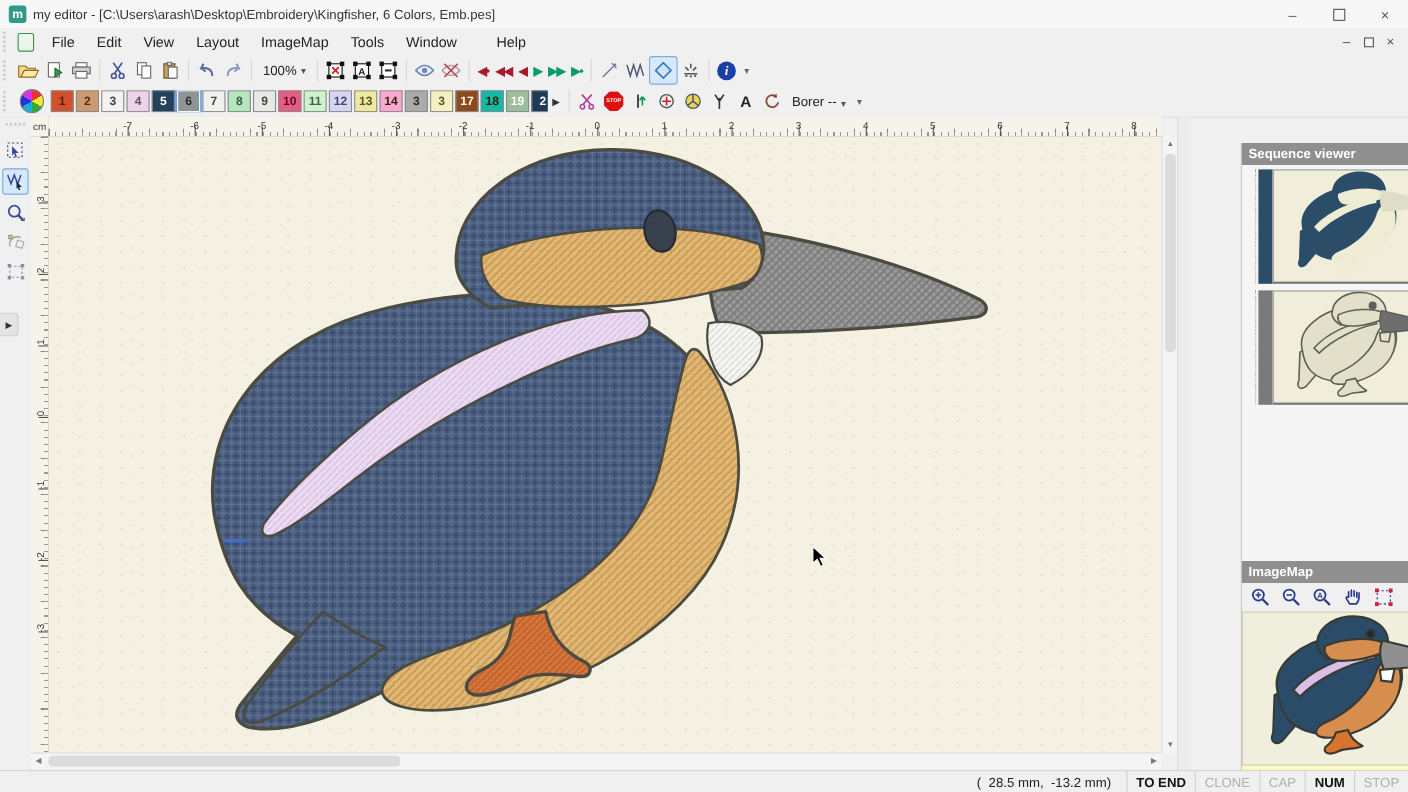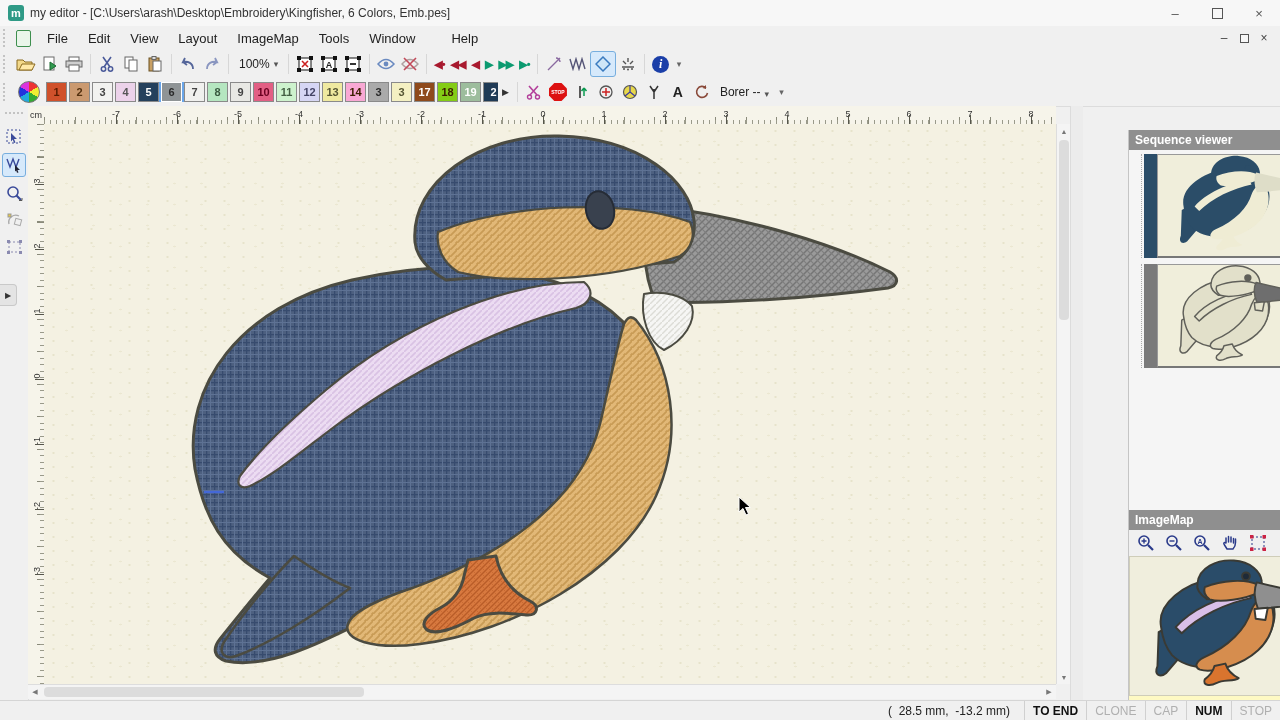--- a/index.html
+++ b/index.html
@@ -332,21 +332,21 @@
       <div class="swatch" style="background: rgb(181, 230, 192); color: rgb(58, 90, 64);">8</div>
       <div class="swatch" style="background: rgb(232, 232, 228); color: rgb(68, 68, 68);">9</div>
       <div class="swatch" style="background: rgb(226, 95, 132); color: rgb(106, 0, 32);">10</div>
       <div class="swatch" style="background: rgb(205, 242, 205); color: rgb(68, 96, 68);">11</div>
       <div class="swatch" style="background: rgb(214, 214, 244); color: rgb(68, 68, 102);">12</div>
       <div class="swatch" style="background: rgb(239, 233, 160); color: rgb(85, 85, 51);">13</div>
       <div class="swatch" style="background: #f9a8d4; color: rgb(61, 32, 0);">14</div>
       <div class="swatch" style="background: rgb(170, 170, 170); color: rgb(42, 42, 42);">3</div>
       <div class="swatch" style="background: rgb(244, 240, 194); color: rgb(85, 85, 51);">3</div>
       <div class="swatch" style="background: rgb(142, 74, 28); color: rgb(255, 255, 255);">17</div>
-      <div class="swatch" style="background: #84cc16; color: rgb(58, 26, 0);">18</div>
+      <div class="swatch" style="background: #14b8a6; color: rgb(58, 26, 0);">18</div>
       <div class="swatch" style="background: rgb(157, 189, 157); color: rgb(255, 255, 255);">19</div>
       <div class="swatch" style="background: rgb(31, 58, 85); color: rgb(255, 255, 255);">2</div>
     </div>
   <span style="font-size:9px;color:#333;padding:0 4px">▶</span>
   <div class="sep"></div>
   <div class="btn">
     <svg width="16" height="16" viewBox="0 0 16 16">
       <path d="M3,2 L11,11 M12,2 L4,11" stroke="#b33f9a" stroke-width="1.6"></path>
       <circle cx="3.5" cy="13" r="2" fill="none" stroke="#b33f9a" stroke-width="1.4"></circle>
       <circle cx="11.5" cy="13" r="2" fill="none" stroke="#b33f9a" stroke-width="1.4"></circle>

